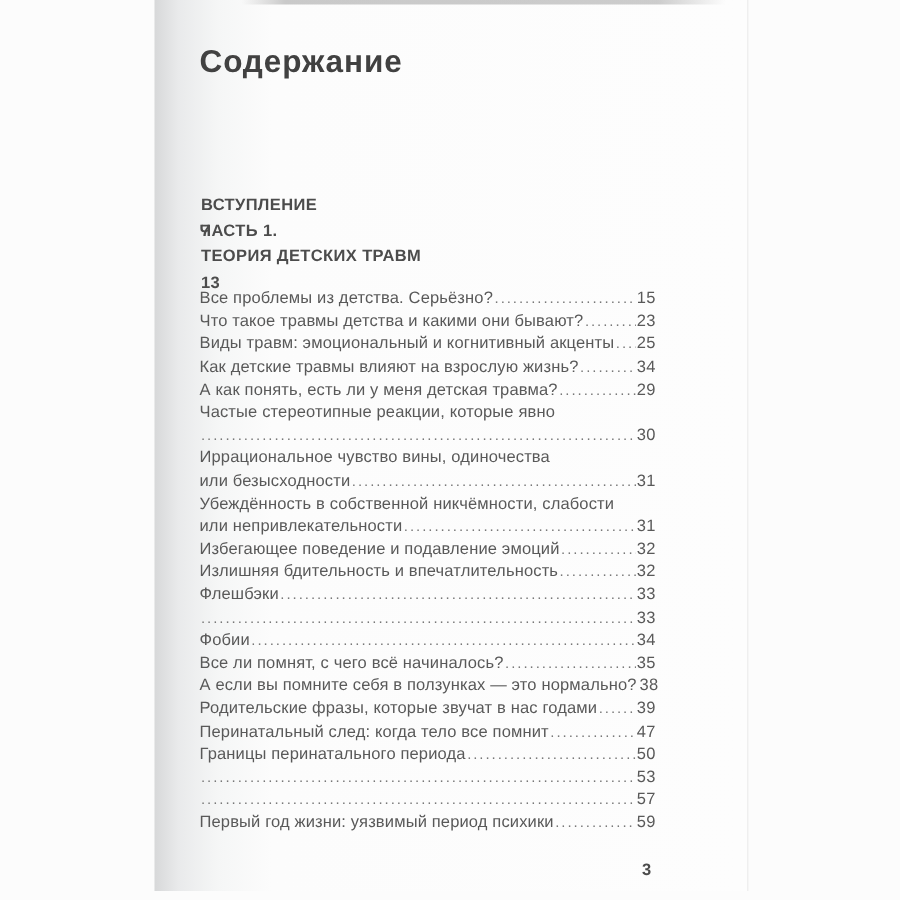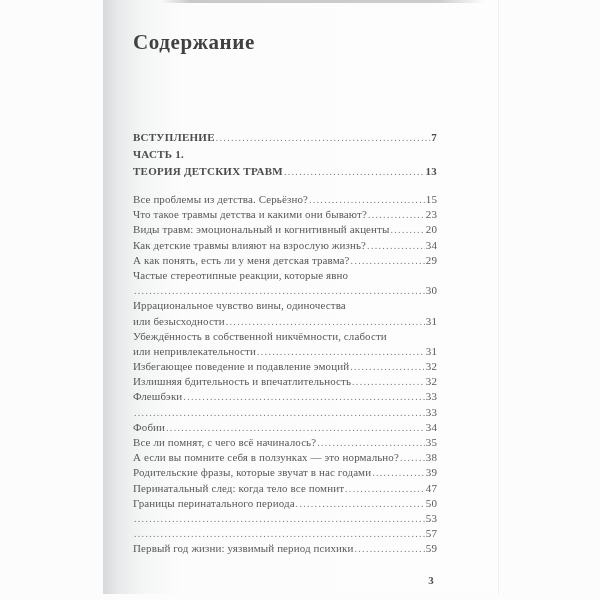--- a/index.html
+++ b/index.html
@@ -18,21 +18,20 @@
     position: absolute;
     left: 103px; top: 0;
     width: 395px; height: 594px;
     background: linear-gradient(to right,
       #d7d8d9 0px,
       #e9eaeb 16px,
       #f5f6f6 42px,
       #fcfcfc 78px,
       #fdfdfd 100%);
     border-right: 1px solid #efefef;
-    font-family: Liberation Serif, serif;
   }
   
   .edge-top {
     position: absolute; top: 0; left: 58px; right: 14px; height: 3px;
     background: linear-gradient(to right,
       rgba(125,125,125,0) 0%,
       rgba(125,125,125,0.40) 9%,
       rgba(125,125,125,0.38) 86%,
       rgba(125,125,125,0) 100%);
   }
@@ -45,20 +44,21 @@
     font-size: 21px; font-weight: bold; color: #414141;
     letter-spacing: 0.6px;
   }
   .toc-front {
     position: absolute; top: 129px; left: 0; width: 100%;
   }
   .toc-front .toc-line {
     line-height: 17.2px; height: 17.2px;
     font-size: 11px; font-weight: bold; color: #4c4c4c;
     letter-spacing: 0.25px;
+    flex-direction: column;
   }
   .toc-entries {
     position: absolute; top: 192px; left: 0; width: 100%;
   }
   .toc-entries .toc-line {
     line-height: 15.2px; height: 15.2px;
     font-size: 11px; color: #595959;
     letter-spacing: 0.1px;
   }
   .toc-line {
@@ -106,21 +106,21 @@
             <span class="toc-page">15</span>
           </div>
           <div class="toc-line">
             <span class="toc-label">Что такое травмы детства и какими они бывают?</span>
             <span class="toc-dots">........................................................................................................................................................................................................</span>
             <span class="toc-page">23</span>
           </div>
           <div class="toc-line">
             <span class="toc-label">Виды травм: эмоциональный и когнитивный акценты</span>
             <span class="toc-dots">........................................................................................................................................................................................................</span>
-            <span class="toc-page">20</span>
+            <span class="toc-page">25</span>
           </div>
           <div class="toc-line">
             <span class="toc-label">Как детские травмы влияют на взрослую жизнь?</span>
             <span class="toc-dots">........................................................................................................................................................................................................</span>
             <span class="toc-page">34</span>
           </div>
           <div class="toc-line">
             <span class="toc-label">А как понять, есть ли у меня детская травма?</span>
             <span class="toc-dots">........................................................................................................................................................................................................</span>
             <span class="toc-page">29</span>

